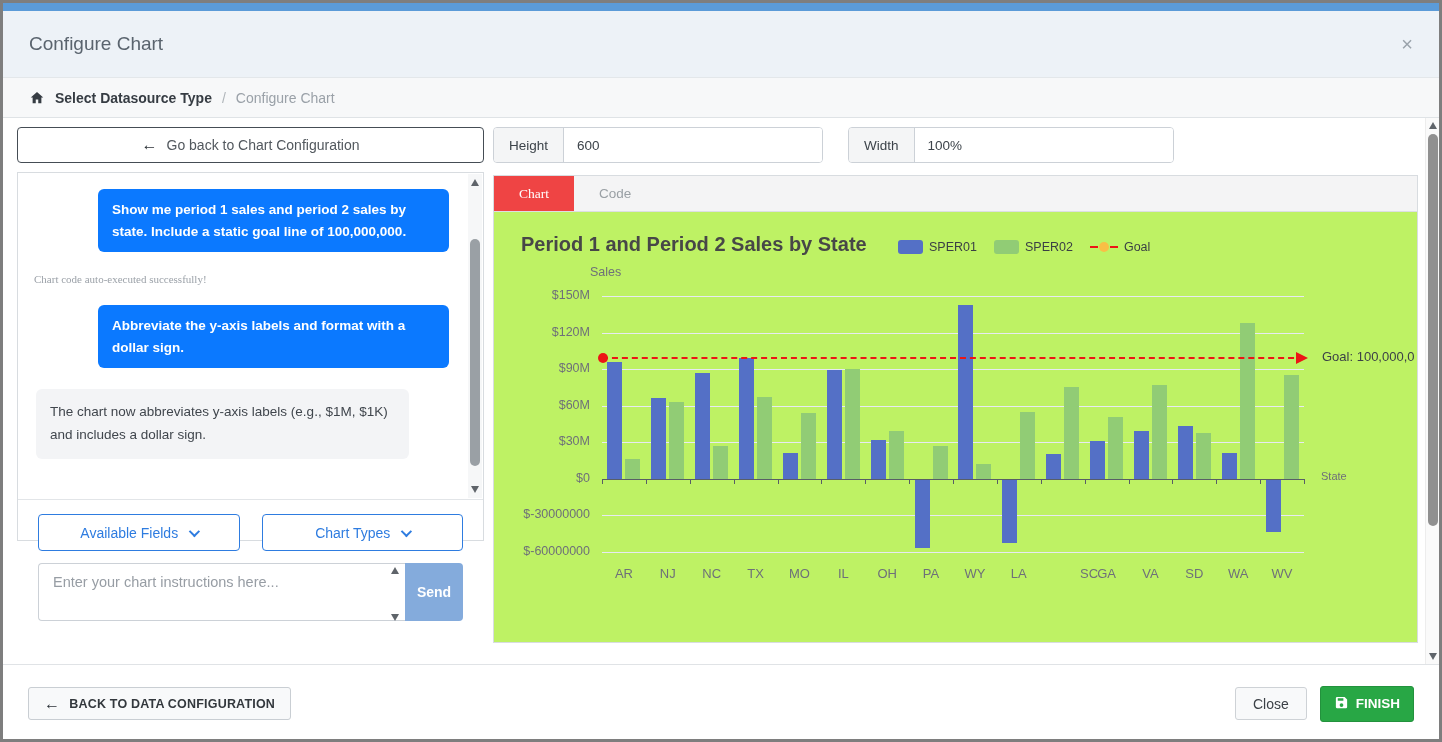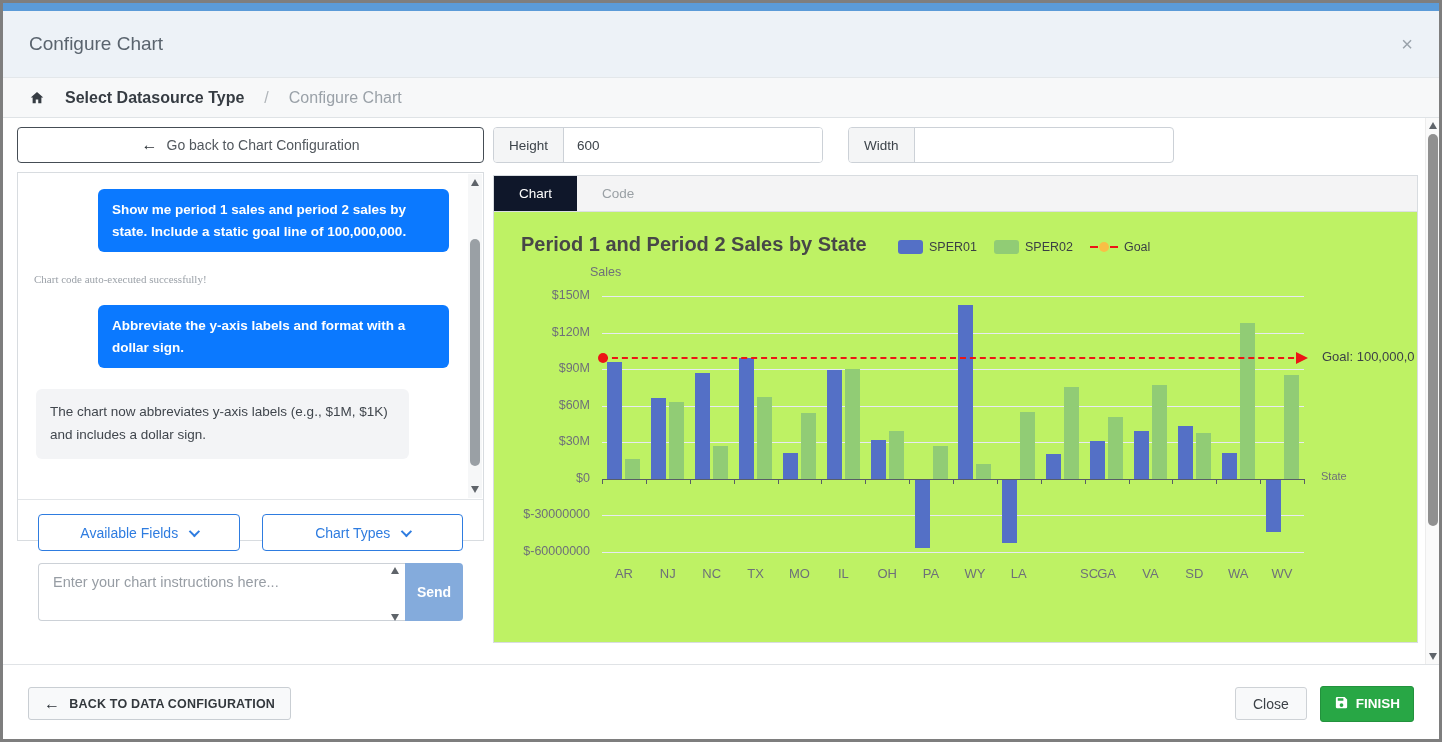--- a/index.html
+++ b/index.html
@@ -2,21 +2,21 @@
 <html><head>
 <meta charset="utf-8">
 <style>
   * { margin:0; padding:0; box-sizing:border-box; font-family:"Liberation Sans", sans-serif; }
   html,body { width:1442px; height:742px; background:#fff; }
   .modal { position:relative; width:1442px; height:742px; border:3px solid #7e7e7e; background:#fff; overflow:hidden; }
   .top-strip { height:8px; background:#5b9bd8; }
   .header { height:66px; background:#edf2f7; display:flex; align-items:center; padding:0 26px; }
   .header .title { font-size:19px; color:#5a646e; }
   .header .close { margin-left:auto; color:#9aa3ab; font-size:20px; line-height:1; cursor:pointer; background:none; border:none; }
-  .breadcrumb { height:41px; background:#f7f8f9; border-top:1px solid #e3e7ea; border-bottom:1px solid #dfe3e6; display:flex; align-items:center; padding:0 26px; gap:20px; font-size:16px; }
+  .breadcrumb { height:41px; background:#f7f8f9; border-top:1px solid #e3e7ea; border-bottom:1px solid #dfe3e6; display:flex; align-items:center; padding:0 26px; gap:10px; font-size:14px; }
   .breadcrumb .home svg { display:block; }
   .crumb-a { color:#363c43; font-weight:700; }
   .crumb-sep { color:#b0b5ba; }
   .crumb-b { color:#9aa1a8; }
   .main { position:relative; height:546px; background:#fff; }
 
   
   .left-col { position:absolute; left:14px; top:9px; width:467px; }
   .go-back { width:100%; height:36px; border:1px solid #454d55; border-radius:4px; background:#fff; color:#52585e; font-size:14px; display:flex; align-items:center; justify-content:center; gap:9px; cursor:pointer; }
   .panel { margin-top:9px; border:1px solid #d8dce0; height:369px; background:#fff; }
@@ -45,21 +45,21 @@
   .right-col { position:absolute; left:490px; top:9px; width:925px; }
   .settings-row { display:flex; }
   .ig { display:flex; border:1px solid #ccd1d7; border-radius:4px; overflow:hidden; height:36px; background:#fff; }
   .ig-h { width:330px; margin-right:25px; }
   .ig-w { width:326px; }
   .ig .lab { background:#f4f5f6; padding:0 15px; display:flex; align-items:center; font-size:13.5px; color:#3c434a; border-right:1px solid #ccd1d7; }
   .ig input { border:none; flex:1; padding:0 13px; font-size:13.5px; color:#3c434a; outline:none; }
   .chart-panel { margin-top:12px; border:1px solid #d8dce0; height:468px; background:#fff; }
   .tabbar { height:36px; background:#f4f4f5; border-bottom:1px solid #dcdfe2; display:flex; }
   .tab { padding:0 25px; display:flex; align-items:center; font-size:13.5px; color:#9aa0a5; cursor:pointer; }
-  .tab.active { background:#0f172a; color:#fff; }
+  .tab.active { background:#ef4444; color:#fff;font-family:Liberation Serif, serif; }
   .chart-body { position:relative; height:430px; background:#bef264; overflow:hidden; }
   .c-title { position:absolute; left:27px; top:21px; font-size:20px; font-weight:700; color:#474747; }
   .legend { position:absolute; left:404px; top:28px; display:flex; gap:17px; align-items:center; font-size:12.5px; color:#3a3f44; }
   .leg-item { display:flex; align-items:center; gap:6px; cursor:pointer; }
   .leg-swatch { width:25px; height:14px; border-radius:3px; }
   .leg-goal { display:flex; align-items:center; }
   .leg-dash { width:8px; height:0; border-top:2px dashed #ec1515; }
   .leg-dot { width:10px; height:10px; border-radius:50%; background:#f9bf45; margin:0 1px; }
   .ylab-unit { position:absolute; left:96px; top:53px; font-size:12.5px; color:#6e7079; }
   .plot { position:absolute; left:108px; top:84px; width:702px; height:256px; }
@@ -158,20 +158,21 @@
     </div>
 
     <div class="right-col">
       <div class="settings-row">
         <div class="ig ig-h">
           <span class="lab">Height</span>
           <input value="600" style="">
         </div>
         <div class="ig ig-w">
           <span class="lab">Width</span>
+          <input value="100%" style="">
         </div>
       </div>
 
       <div class="chart-panel">
         <div class="tabbar">
           <div class="tab active">Chart</div>
           <div class="tab">Code</div>
         </div>
         <div class="chart-body">
           <div class="c-title">Period 1 and Period 2 Sales by State</div>

